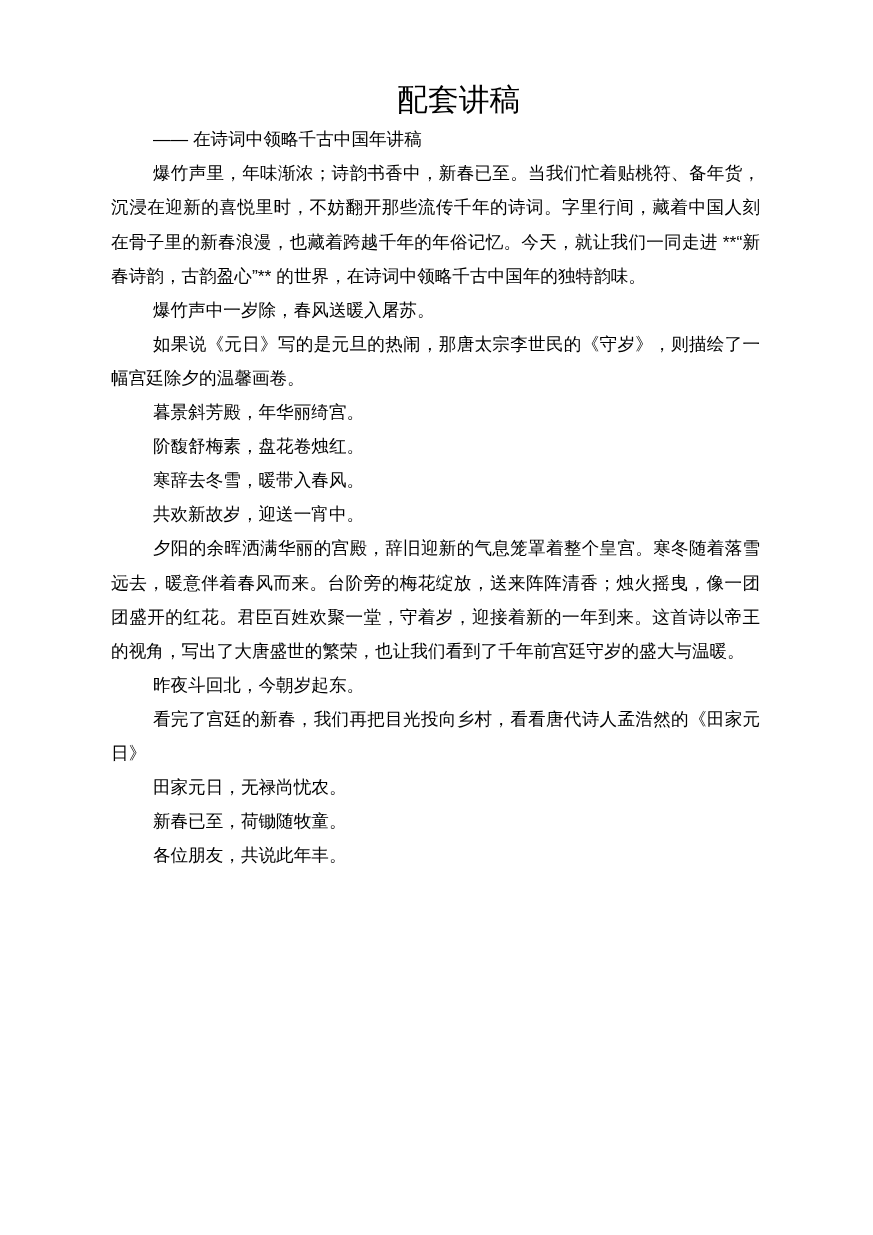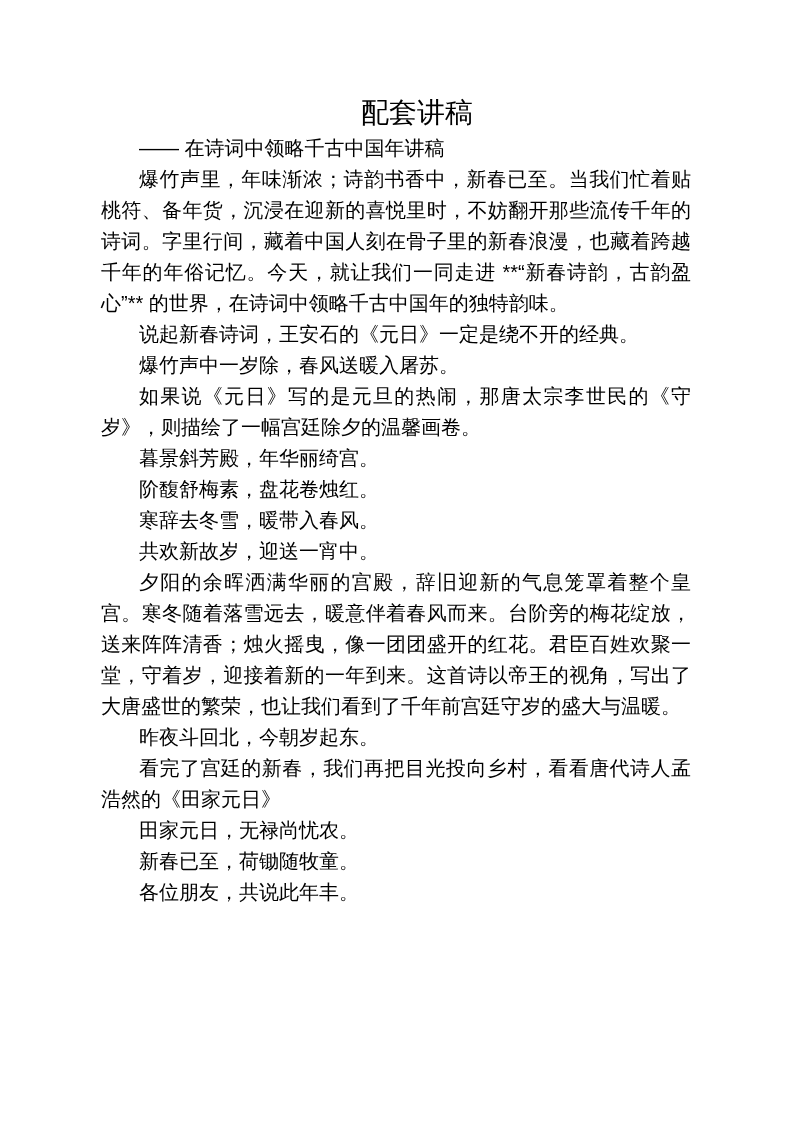--- a/index.html
+++ b/index.html
@@ -14,58 +14,57 @@
     background: #ffffff;
     overflow: hidden;
     font-family: "Liberation Sans", sans-serif;
     color: #000000;
   }
   .content {
     position: absolute;
     top: 0;
     left: 101px;
     width: 590px;
-    padding-top: 93px;
+    padding-top: 72px;
   }
   .doc-title {
     font-family: "Liberation Serif", serif;
     font-weight: normal;
     font-size: 28px;
     line-height: 40px;
     text-align: center;
     text-indent: 42px;
     margin: 0;
     color: #000000;
   }
   .doc-body {
     margin-top: 0;
   }
   .para {
     margin: 0;
-    font-size: 20px;
+    font-size: 16px;
     line-height: 31px;
     text-align: justify;
     text-indent: 38px;
     letter-spacing: 0;
     color: #000000;
     word-break: normal;
     line-break: strict;
   }
 </style>
 </head>
 <body>
 
 <div class="page">
   <div class="content">
     <h1 class="doc-title">配套讲稿</h1>
     <div class="doc-body">
 
     <p class="para">—— 在诗词中领略千古中国年讲稿</p>
         <p class="para">爆竹声里，年味渐浓；诗韵书香中，新春已至。当我们忙着贴桃符、备年货，沉浸在迎新的喜悦里时，不妨翻开那些流传千年的诗词。字里行间，藏着中国人刻在骨子里的新春浪漫，也藏着跨越千年的年俗记忆。今天，就让我们一同走进 **“新春诗韵，古韵盈心”** 的世界，在诗词中领略千古中国年的独特韵味。</p>
-        <p class="para">说起新春诗词，王安石的《元日》一定是绕不开的经典。</p>
         <p class="para">爆竹声中一岁除，春风送暖入屠苏。</p>
         <p class="para">如果说《元日》写的是元旦的热闹，那唐太宗李世民的《守岁》，则描绘了一幅宫廷除夕的温馨画卷。</p>
         <p class="para">暮景斜芳殿，年华丽绮宫。</p>
         <p class="para">阶馥舒梅素，盘花卷烛红。</p>
         <p class="para">寒辞去冬雪，暖带入春风。</p>
         <p class="para">共欢新故岁，迎送一宵中。</p>
         <p class="para">夕阳的余晖洒满华丽的宫殿，辞旧迎新的气息笼罩着整个皇宫。寒冬随着落雪远去，暖意伴着春风而来。台阶旁的梅花绽放，送来阵阵清香；烛火摇曳，像一团团盛开的红花。君臣百姓欢聚一堂，守着岁，迎接着新的一年到来。这首诗以帝王的视角，写出了大唐盛世的繁荣，也让我们看到了千年前宫廷守岁的盛大与温暖。</p>
         <p class="para">昨夜斗回北，今朝岁起东。</p>
         <p class="para">看完了宫廷的新春，我们再把目光投向乡村，看看唐代诗人孟浩然的《田家元日》</p>
         <p class="para">田家元日，无禄尚忧农。</p>

